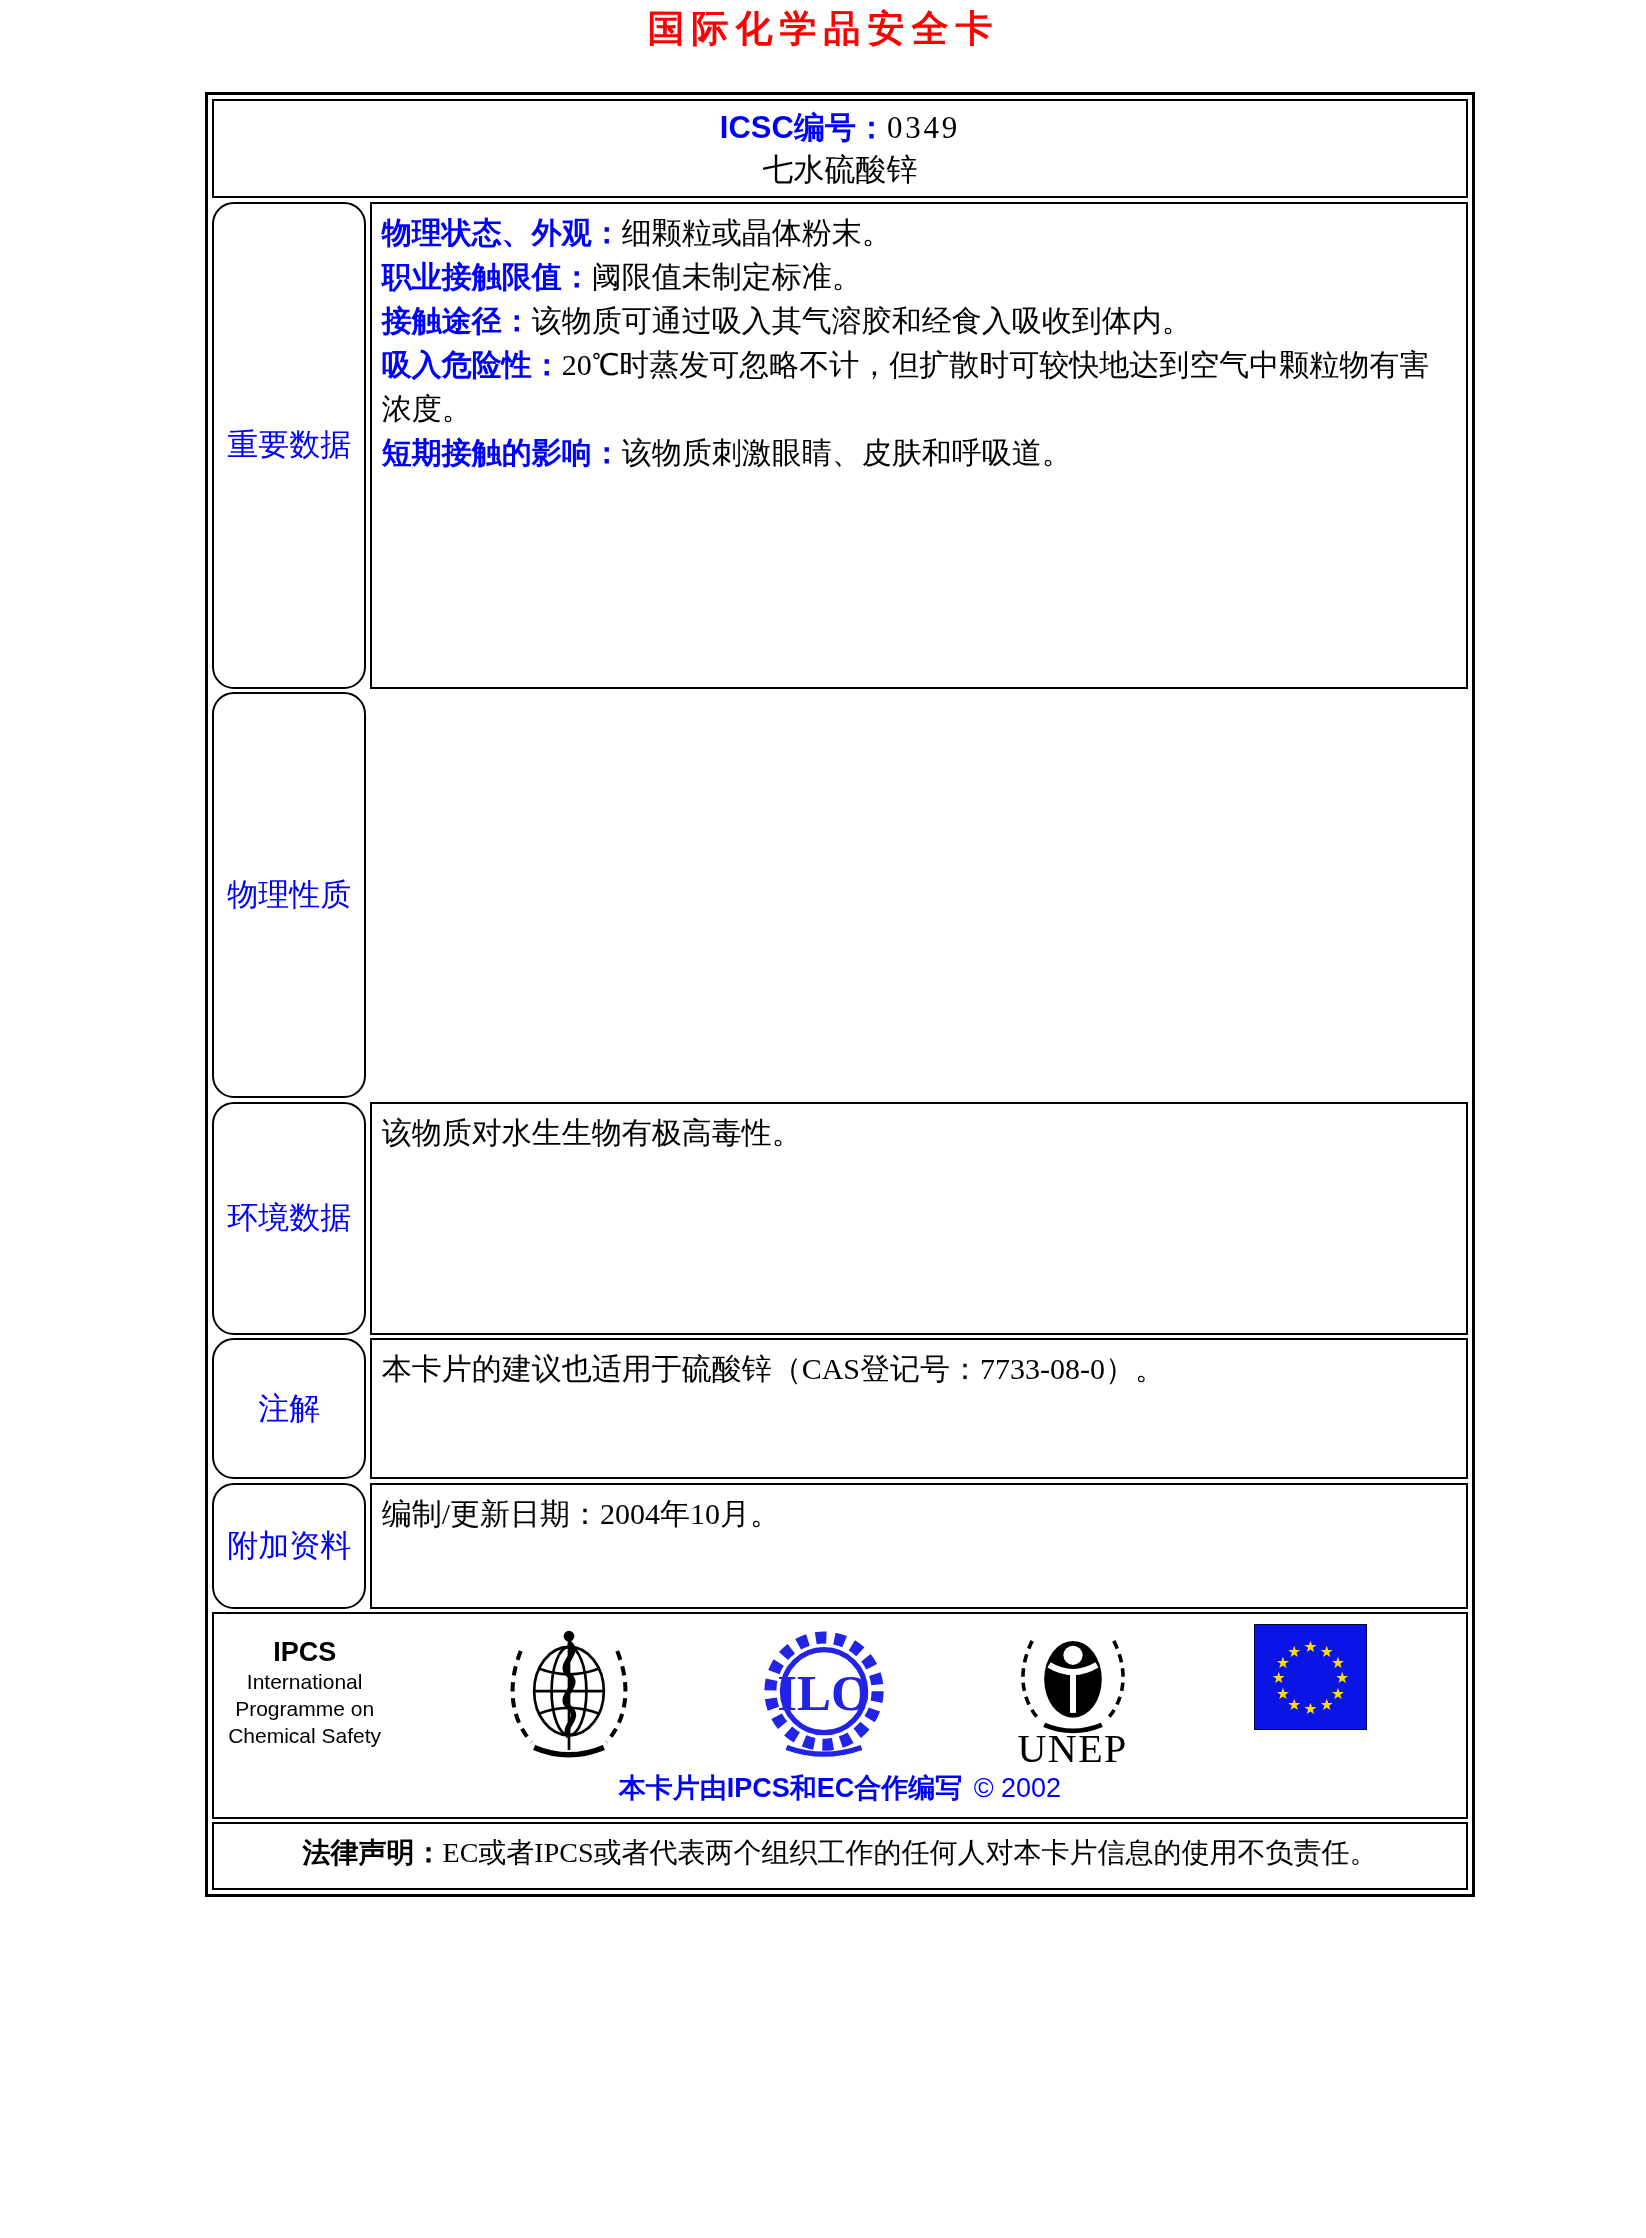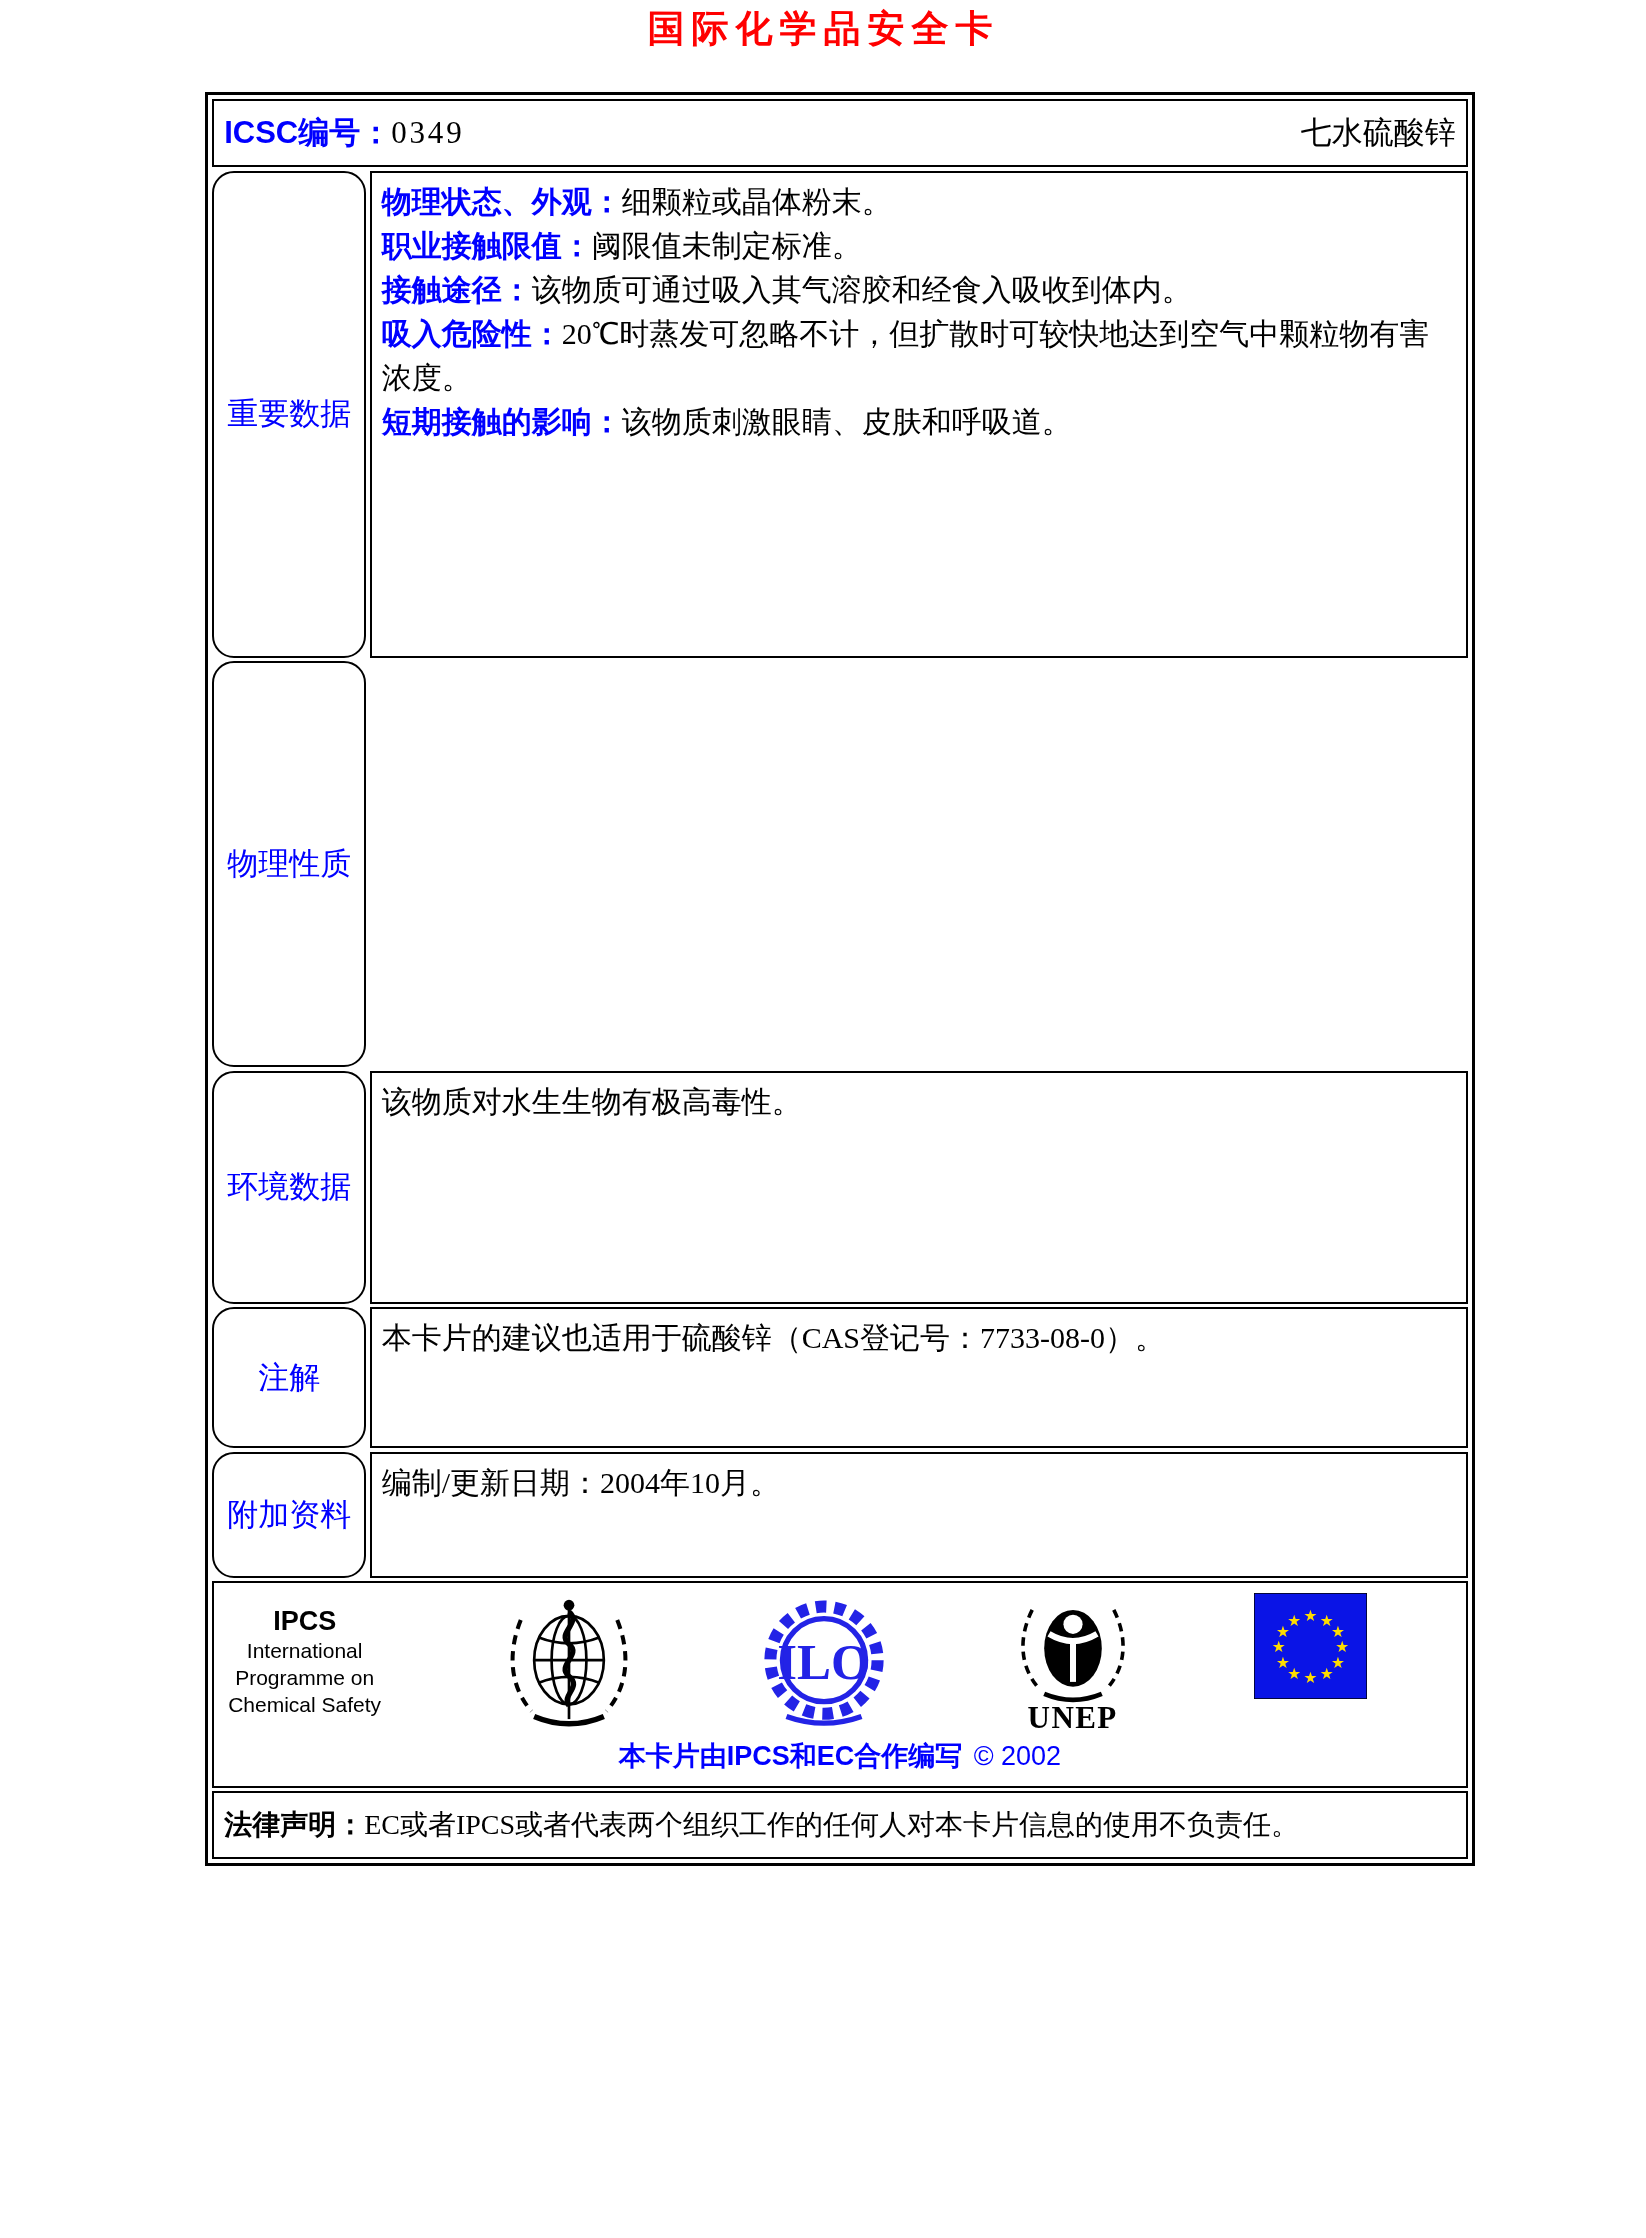--- a/index.html
+++ b/index.html
@@ -19,21 +19,21 @@
     letter-spacing: 7px;
     color: #ff0000;
   }
   .card {
     position: absolute; left: 205px; top: 92px; width: 1270px;
     border: 3.5px solid #000000;
     padding: 4.2px;
     display: flex; flex-direction: column; gap: 3.5px;
     background: #ffffff;
   }
-  .box { border: 2.1px solid #000000; background: #ffffff; }
+  .box { border: 2.1px solid #000000; background: #ffffff; flex-direction: column; }
   .row { display: flex; gap: 3.5px; }
   .label-cell {
     flex: 0 0 154px;
     display: flex; align-items: center; justify-content: center;
     text-align: center;
     font-family: "Liberation Sans", sans-serif;
     font-weight: normal;
     font-size: 31px;
     color: #0000ff;
     border-radius: 22px;
@@ -65,22 +65,22 @@
   }
   .logos-strip {
     flex: 1; display: flex; align-items: flex-start;
     justify-content: space-between; padding-right: 85px; text-align: center;
   }
   .ipcs-block { font-family: "Liberation Sans", sans-serif; padding-top: 12.7px; }
   .ipcs-title { font-weight: bold; font-size: 27px; line-height: 31px; }
   .ipcs-sub { font-size: 21px; line-height: 27px; }
   .logo-wrap { display: flex; flex-direction: column; align-items: center; }
   .unep-text {
-    font-family: "Liberation Serif", serif; font-weight: bold;
-    font-size: 31px; line-height: 31px; letter-spacing: 1.4px; margin-top: -4.2px;
+    font-family: "Liberation Serif", serif; font-weight: normal;
+    font-size: 40px; line-height: 31px; letter-spacing: 1.4px; margin-top: -4.2px;
   }
   .copyright-line {
     text-align: center; font-size: 27px; padding: 4.2px 0 7px 0;
     color: #0000ff;
   }
   .copyright-line .co-main { font-family: "Liberation Sans", sans-serif; font-weight: bold; }
   .copyright-line .co-year { font-family: "Liberation Sans", sans-serif; font-weight: normal; margin-left: 11.3px; }
   .legal-box { min-height: 68px; padding: 10px; font-size: 28px; display: flex; align-items: center; }
   .legal-label { font-family: "Liberation Sans", sans-serif; font-weight: bold; color: #000000; }
   .legal-text { font-family: "Liberation Serif", serif; color: #000000; margin-top: 32px; }

